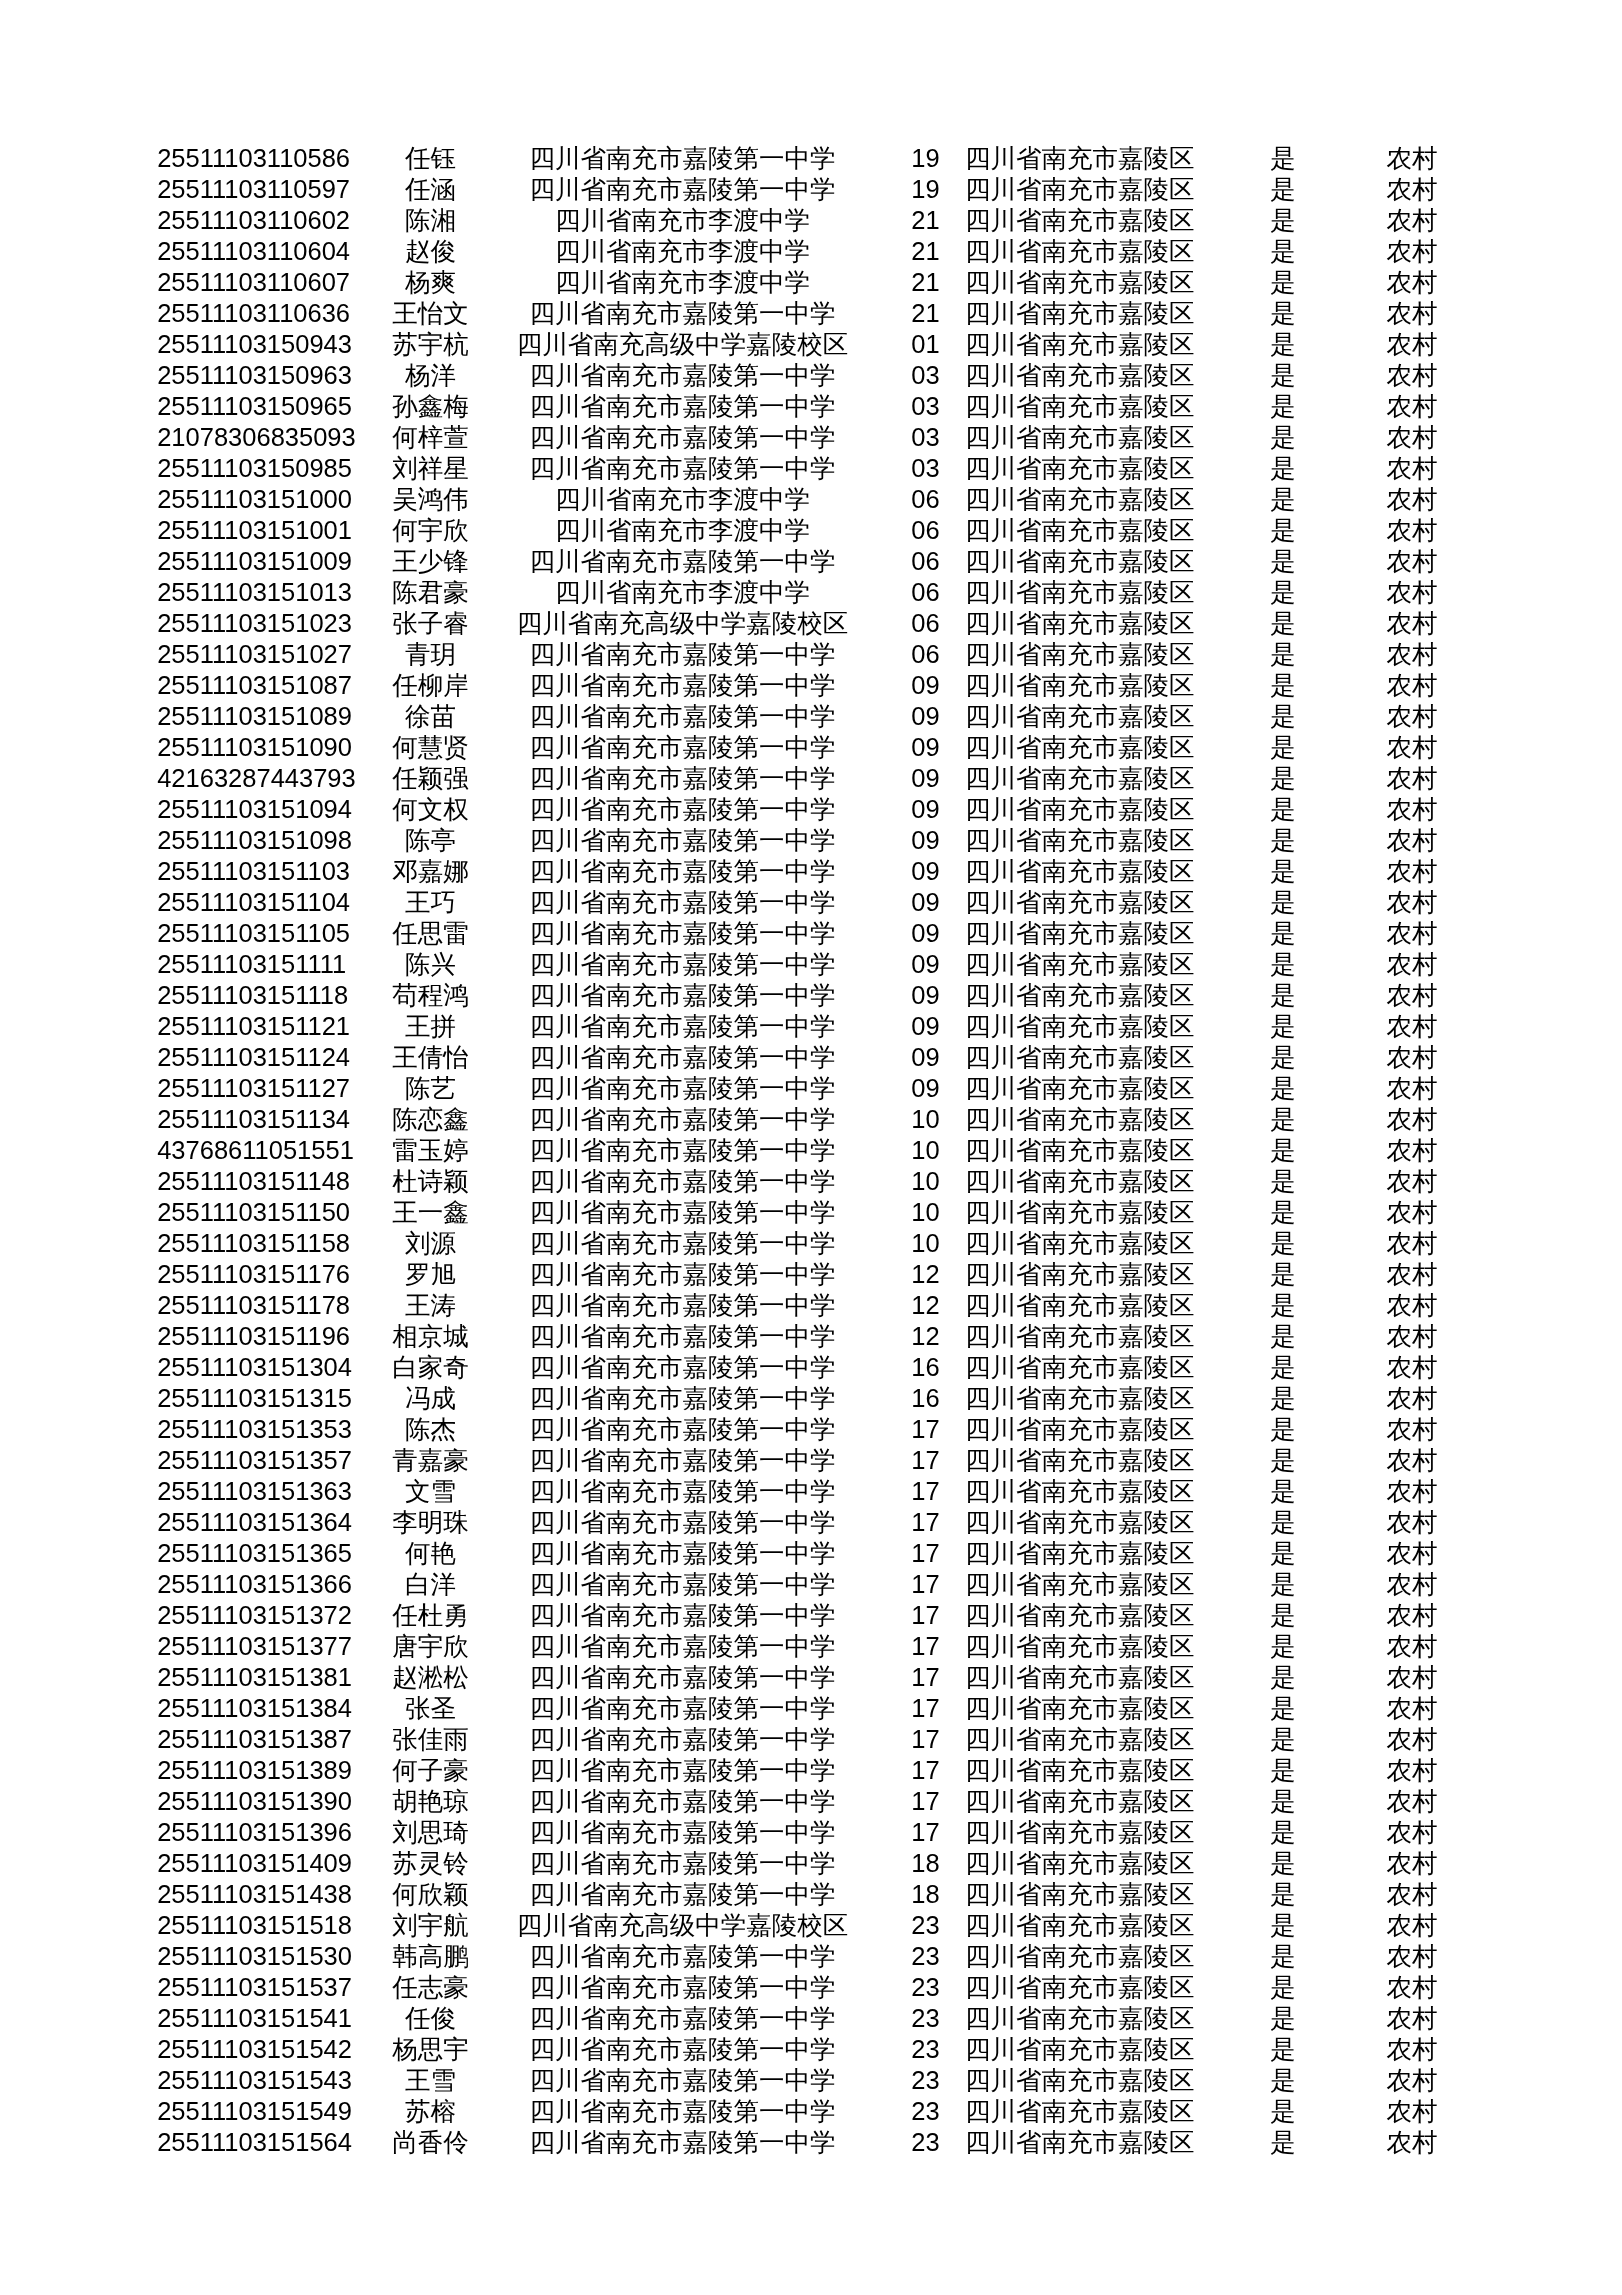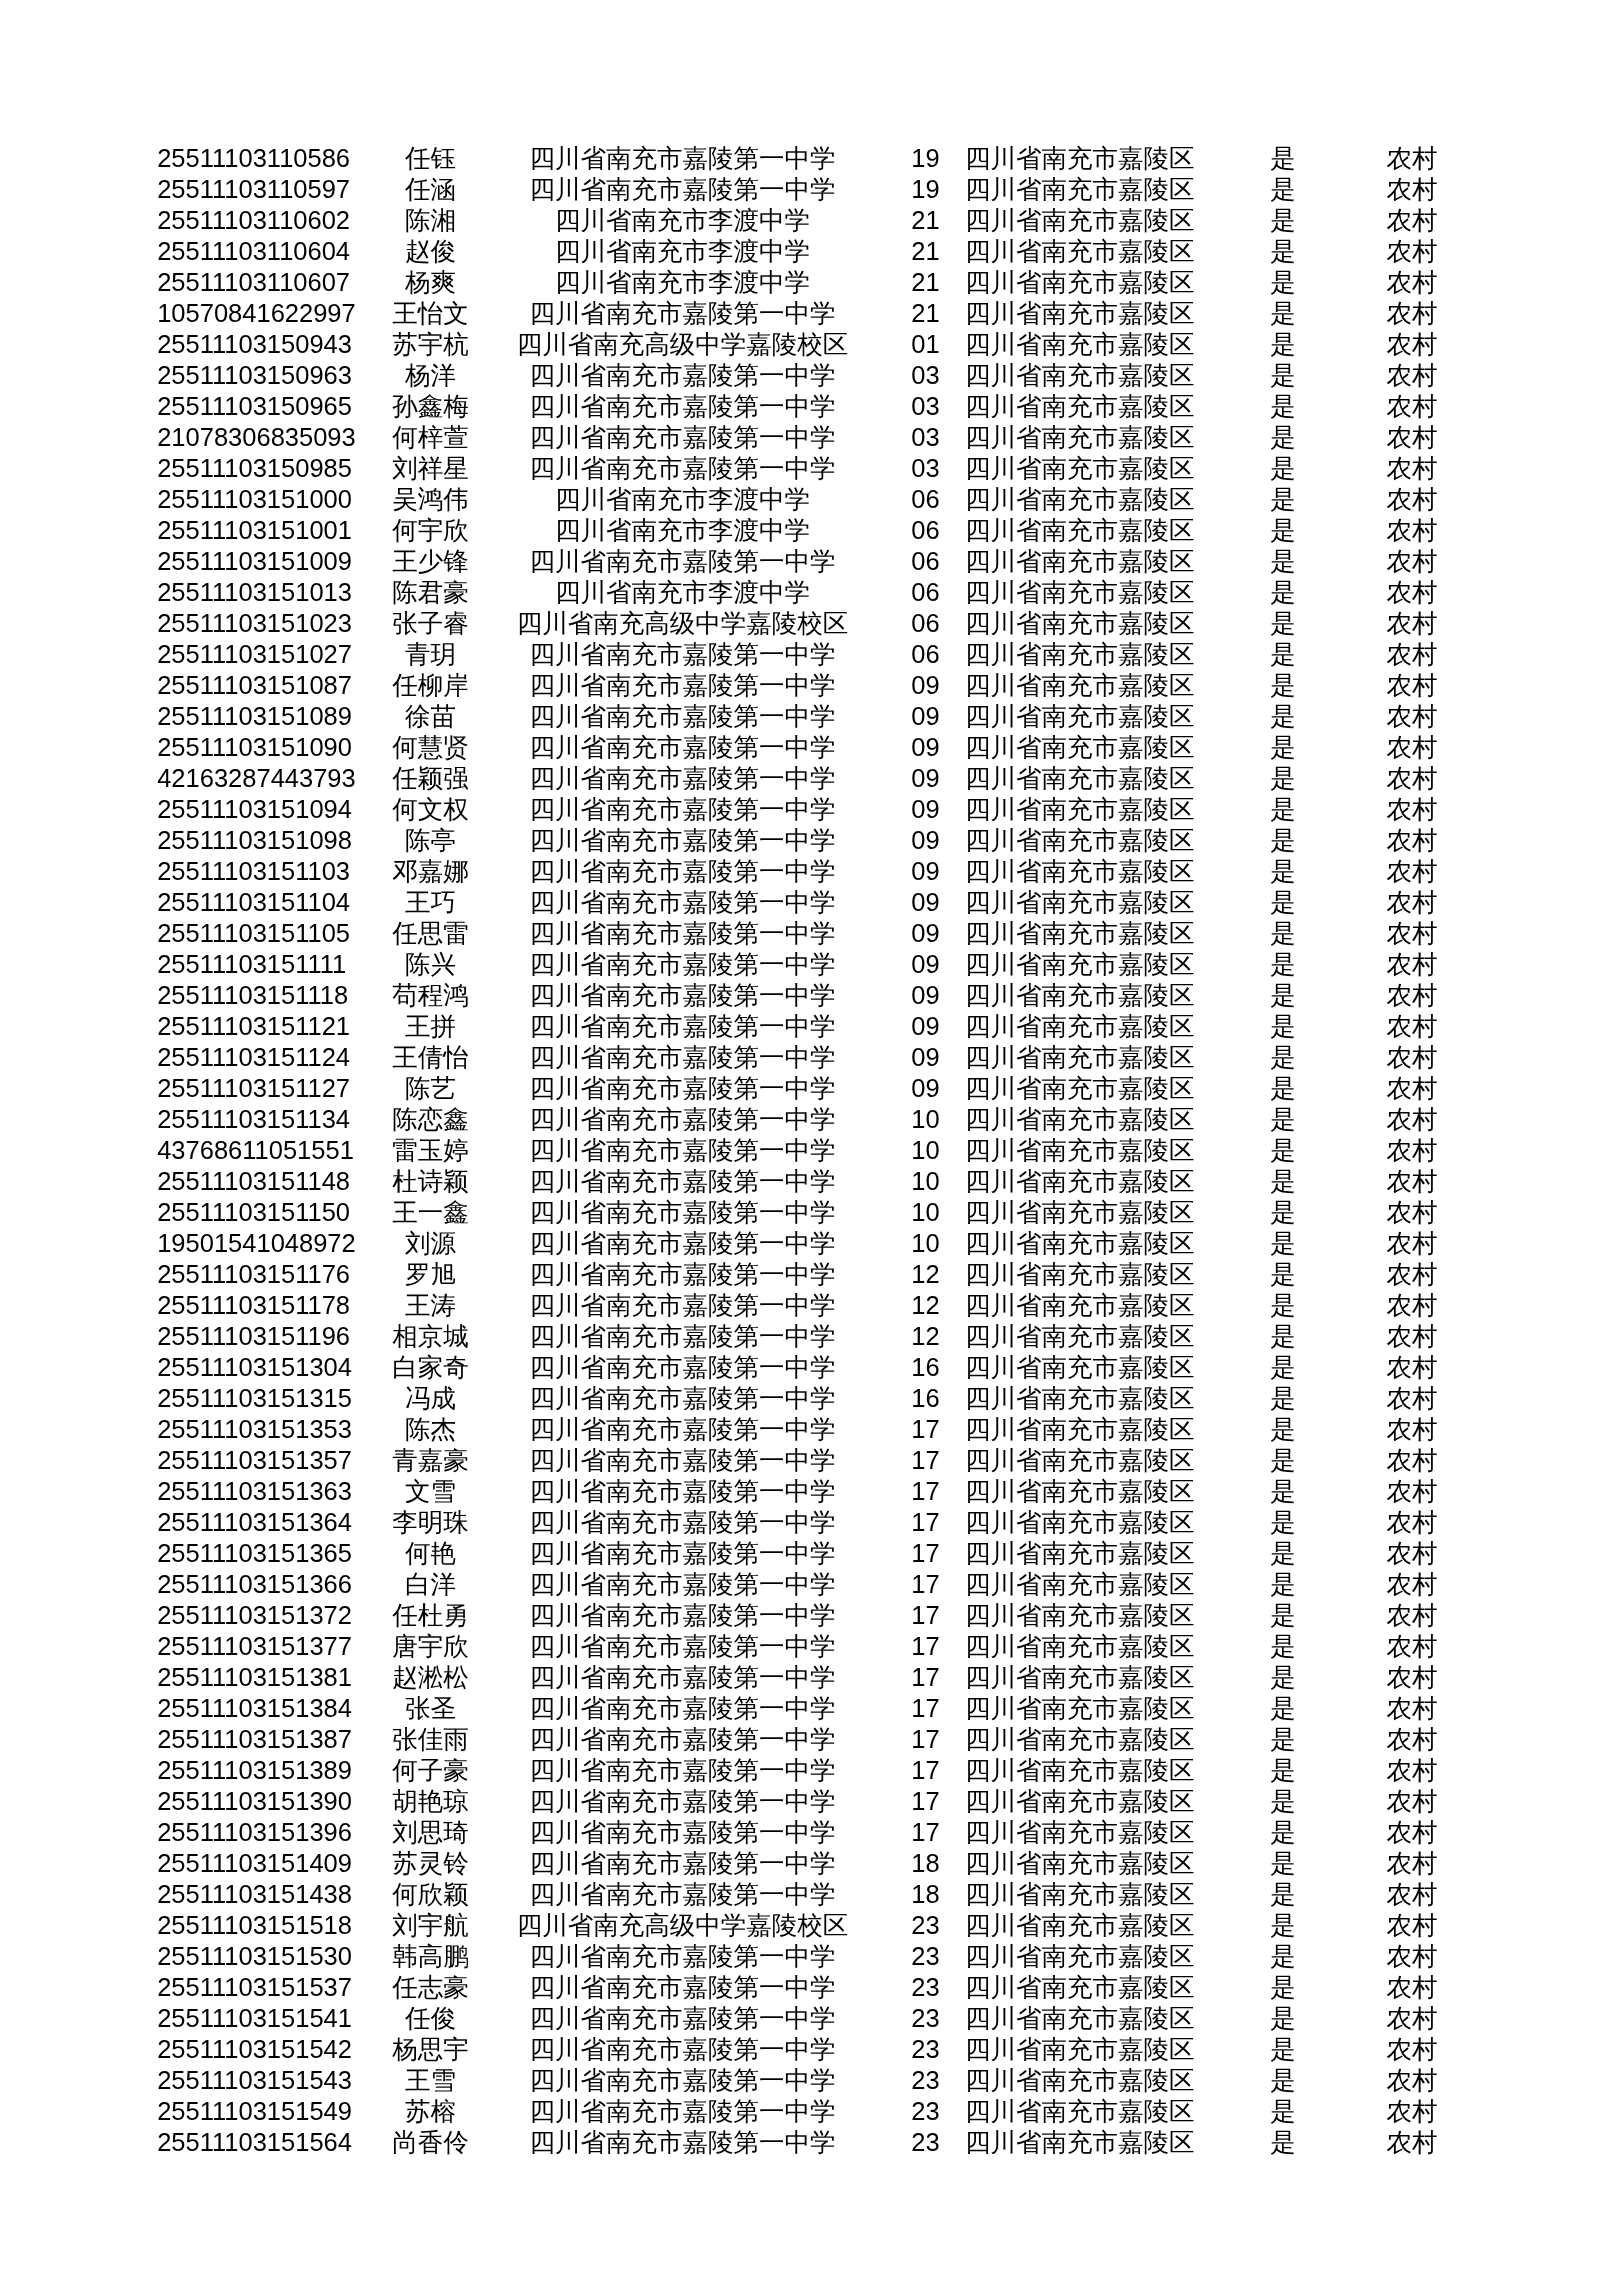--- a/index.html
+++ b/index.html
@@ -80,21 +80,21 @@
       <div class="row">
     <div class="cell c0">25511103110607</div>
     <div class="cell c1">杨爽</div>
     <div class="cell c2">四川省南充市李渡中学</div>
     <div class="cell c3">21</div>
     <div class="cell c4">四川省南充市嘉陵区</div>
     <div class="cell c5">是</div>
     <div class="cell c6">农村</div>
   </div>
       <div class="row">
-    <div class="cell c0">10570841622997</div>
+    <div class="cell c0">25511103110636</div>
     <div class="cell c1">王怡文</div>
     <div class="cell c2">四川省南充市嘉陵第一中学</div>
     <div class="cell c3">21</div>
     <div class="cell c4">四川省南充市嘉陵区</div>
     <div class="cell c5">是</div>
     <div class="cell c6">农村</div>
   </div>
       <div class="row">
     <div class="cell c0">25511103150943</div>
     <div class="cell c1">苏宇杭</div>
@@ -350,21 +350,21 @@
       <div class="row">
     <div class="cell c0">25511103151150</div>
     <div class="cell c1">王一鑫</div>
     <div class="cell c2">四川省南充市嘉陵第一中学</div>
     <div class="cell c3">10</div>
     <div class="cell c4">四川省南充市嘉陵区</div>
     <div class="cell c5">是</div>
     <div class="cell c6">农村</div>
   </div>
       <div class="row">
-    <div class="cell c0">19501541048972</div>
+    <div class="cell c0">25511103151158</div>
     <div class="cell c1">刘源</div>
     <div class="cell c2">四川省南充市嘉陵第一中学</div>
     <div class="cell c3">10</div>
     <div class="cell c4">四川省南充市嘉陵区</div>
     <div class="cell c5">是</div>
     <div class="cell c6">农村</div>
   </div>
       <div class="row">
     <div class="cell c0">25511103151176</div>
     <div class="cell c1">罗旭</div>

